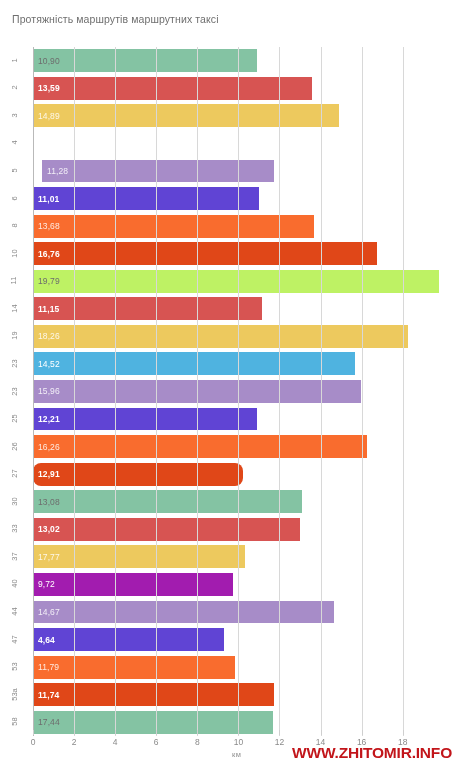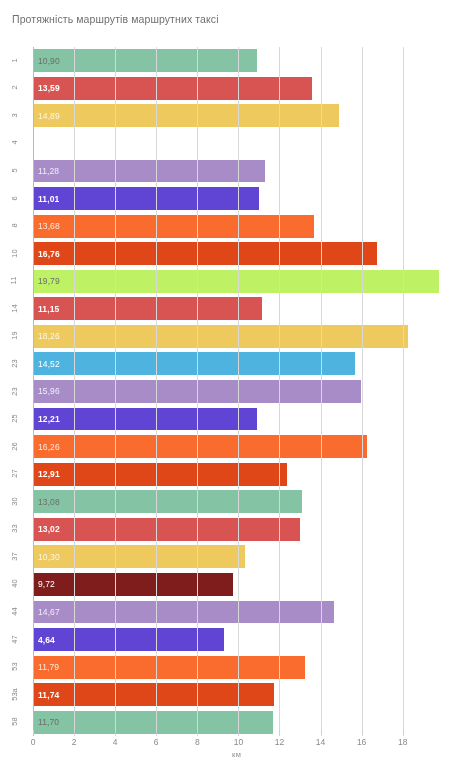--- a/index.html
+++ b/index.html
@@ -226,21 +226,21 @@
           <div class="bar" style="width: 279.128px; top: 2.3426px; bottom: 2.3426px; background: rgb(215, 84, 82);">
             <div class="bar-value lightbold">13,59</div>
           </div>
         </div>
         <div class="bar-row" style="top: 55.12px; height: 27.56px;">
           <div class="bar" style="width: 305.829px; top: 2.3426px; bottom: 2.3426px; background: rgb(237, 201, 94);">
             <div class="bar-value dim">14,89</div>
           </div>
         </div>
         <div class="bar-row" style="top: 110.24px; height: 27.56px;">
-          <div class="bar" style="width: 231.682px; top: 2.3426px; bottom: 2.3426px; background: rgb(167, 140, 200);">
+          <div class="bar" style="width: 231.682px; top: 2.3426px; bottom: 2.3426px; background: rgb(167, 140, 200); margin-left: 9px;">
             <div class="bar-value dim">11,28</div>
           </div>
         </div>
         <div class="bar-row" style="top: 137.8px; height: 27.56px;">
           <div class="bar" style="width: 226.137px; top: 2.3426px; bottom: 2.3426px; background: rgb(96, 68, 212);">
             <div class="bar-value lightbold">11,01</div>
           </div>
         </div>
         <div class="bar-row" style="top: 165.36px; height: 27.56px;">
           <div class="bar" style="width: 280.976px; top: 2.3426px; bottom: 2.3426px; background: rgb(249, 108, 46);">
@@ -281,67 +281,67 @@
           <div class="bar" style="width: 224px; top: 2.3426px; bottom: 2.3426px; background: rgb(96, 68, 212);">
             <div class="bar-value lightbold">12,21</div>
           </div>
         </div>
         <div class="bar-row" style="top: 385.84px; height: 27.56px;">
           <div class="bar" style="width: 333.968px; top: 2.3426px; bottom: 2.3426px; background: rgb(249, 108, 46);">
             <div class="bar-value dim">16,26</div>
           </div>
         </div>
         <div class="bar-row" style="top: 413.4px; height: 27.56px;">
-          <div class="bar" style="width: 254px; top: 2.3426px; bottom: 2.3426px; background: rgb(224, 71, 24);">
+          <div class="bar" style="width: 210px; top: 2.3426px; bottom: 2.3426px; background: rgb(224, 71, 24); border-radius: 8px;">
             <div class="bar-value lightbold">12,91</div>
           </div>
         </div>
         <div class="bar-row" style="top: 440.96px; height: 27.56px;">
           <div class="bar" style="width: 268.653px; top: 2.3426px; bottom: 2.3426px; background: rgb(132, 195, 163);">
             <div class="bar-value dark">13,08</div>
           </div>
         </div>
         <div class="bar-row" style="top: 468.52px; height: 27.56px;">
           <div class="bar" style="width: 267.421px; top: 2.3426px; bottom: 2.3426px; background: rgb(215, 84, 82);">
             <div class="bar-value lightbold">13,02</div>
           </div>
         </div>
         <div class="bar-row" style="top: 496.08px; height: 27.56px;">
           <div class="bar" style="width: 211.554px; top: 2.3426px; bottom: 2.3426px; background: rgb(237, 201, 94);">
-            <div class="bar-value dim">10,30</div>
+            <div class="bar-value dim">17,77</div>
           </div>
         </div>
         <div class="bar-row" style="top: 523.64px; height: 27.56px;">
-          <div class="bar" style="width: 199.641px; top: 2.3426px; bottom: 2.3426px; background: #7f1d1d;">
+          <div class="bar" style="width: 199.641px; top: 2.3426px; bottom: 2.3426px; background: #a21caf;">
             <div class="bar-value light">9,72</div>
           </div>
         </div>
         <div class="bar-row" style="top: 551.2px; height: 27.56px;">
           <div class="bar" style="width: 301.31px; top: 2.3426px; bottom: 2.3426px; background: rgb(167, 140, 200);">
             <div class="bar-value dim">14,67</div>
           </div>
         </div>
         <div class="bar-row" style="top: 578.76px; height: 27.56px;">
           <div class="bar" style="width: 190.604px; top: 2.3426px; bottom: 2.3426px; background: rgb(96, 68, 212);">
             <div class="bar-value lightbold">4,64</div>
           </div>
         </div>
         <div class="bar-row" style="top: 606.32px; height: 27.56px;">
-          <div class="bar" style="width: 272px; top: 2.3426px; bottom: 2.3426px; background: rgb(249, 108, 46);">
+          <div class="bar" style="width: 202px; top: 2.3426px; bottom: 2.3426px; background: rgb(249, 108, 46);">
             <div class="bar-value dim">11,79</div>
           </div>
         </div>
         <div class="bar-row" style="top: 633.88px; height: 27.56px;">
           <div class="bar" style="width: 241.13px; top: 2.3426px; bottom: 2.3426px; background: rgb(224, 71, 24);">
             <div class="bar-value lightbold">11,74</div>
           </div>
         </div>
         <div class="bar-row" style="top: 661.44px; height: 27.56px;">
           <div class="bar" style="width: 240.309px; top: 2.3426px; bottom: 2.3426px; background: rgb(132, 195, 163);">
-            <div class="bar-value dark">11,70</div>
+            <div class="bar-value dark">17,44</div>
           </div>
         </div>
       </div>
     <div class="gridlines">
         <div class="gridline zero-axis" style="left: 0px;"></div>
         <div class="gridline" style="left: 41.0784px;"></div>
         <div class="gridline" style="left: 82.1569px;"></div>
         <div class="gridline" style="left: 123.235px;"></div>
         <div class="gridline" style="left: 164.314px;"></div>
         <div class="gridline" style="left: 205.392px;"></div>
@@ -370,14 +370,15 @@
       <div class="x-tick-mark" style="left: 287.549px;"></div>
       <div class="x-tick" style="left: 287.549px;">14</div>
       <div class="x-tick-mark" style="left: 328.627px;"></div>
       <div class="x-tick" style="left: 328.627px;">16</div>
       <div class="x-tick-mark" style="left: 369.706px;"></div>
       <div class="x-tick" style="left: 369.706px;">18</div>
     </div>
 
   <div class="x-axis-label offset-left">км</div>
 
+  <div class="watermark">WWW.ZHITOMIR.INFO</div>
 
 </div>
 
 </body></html>

